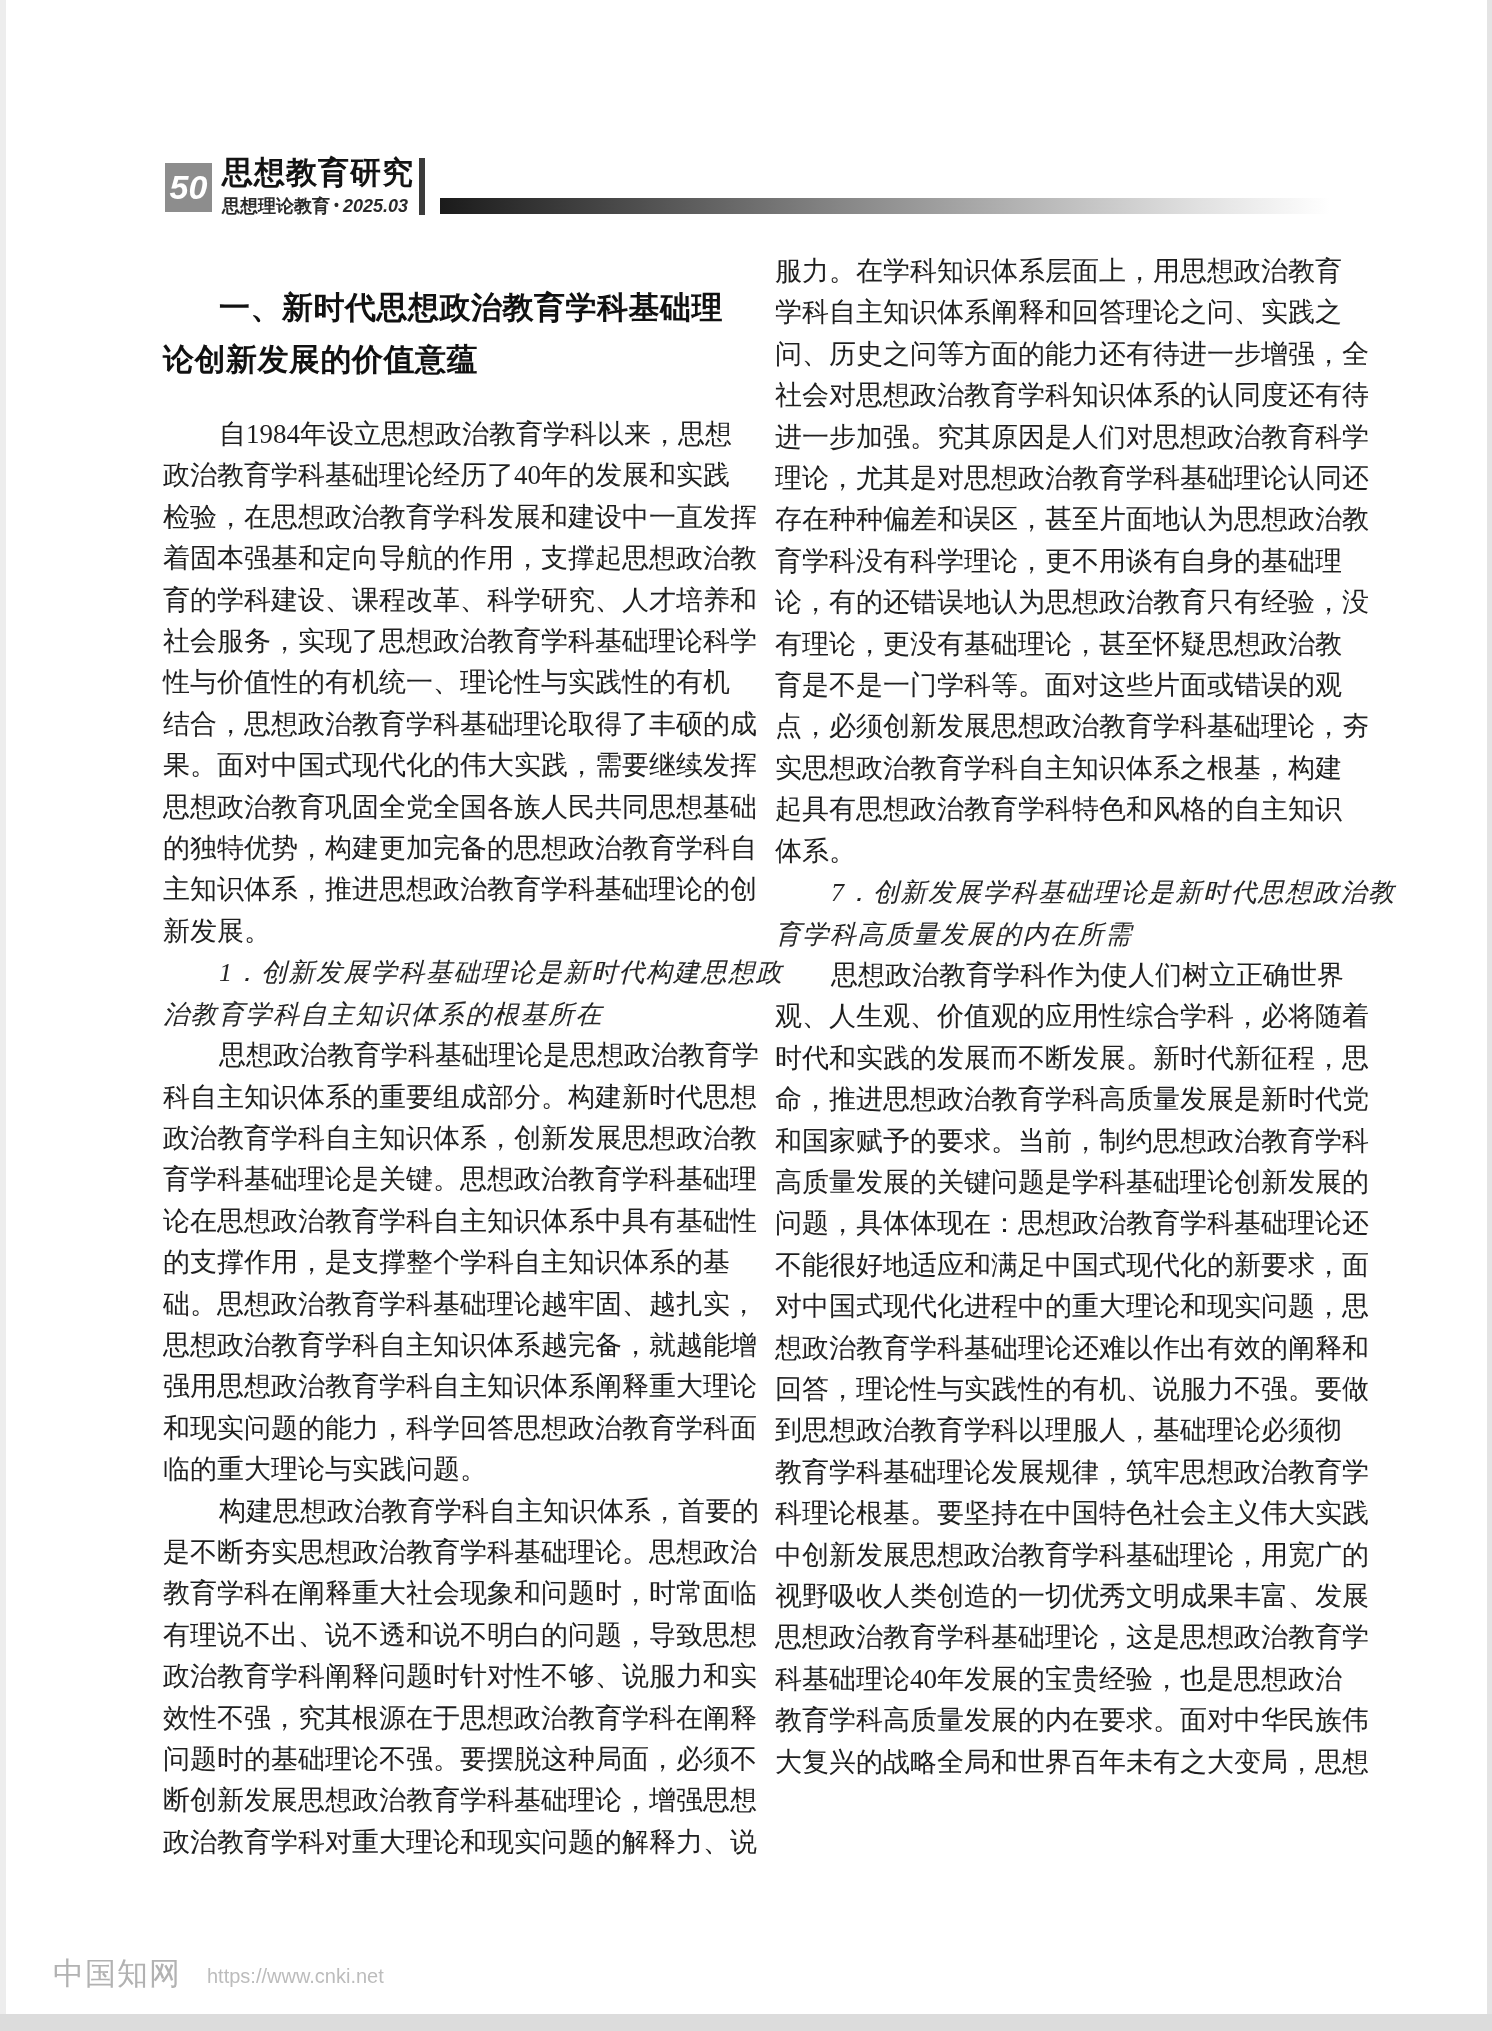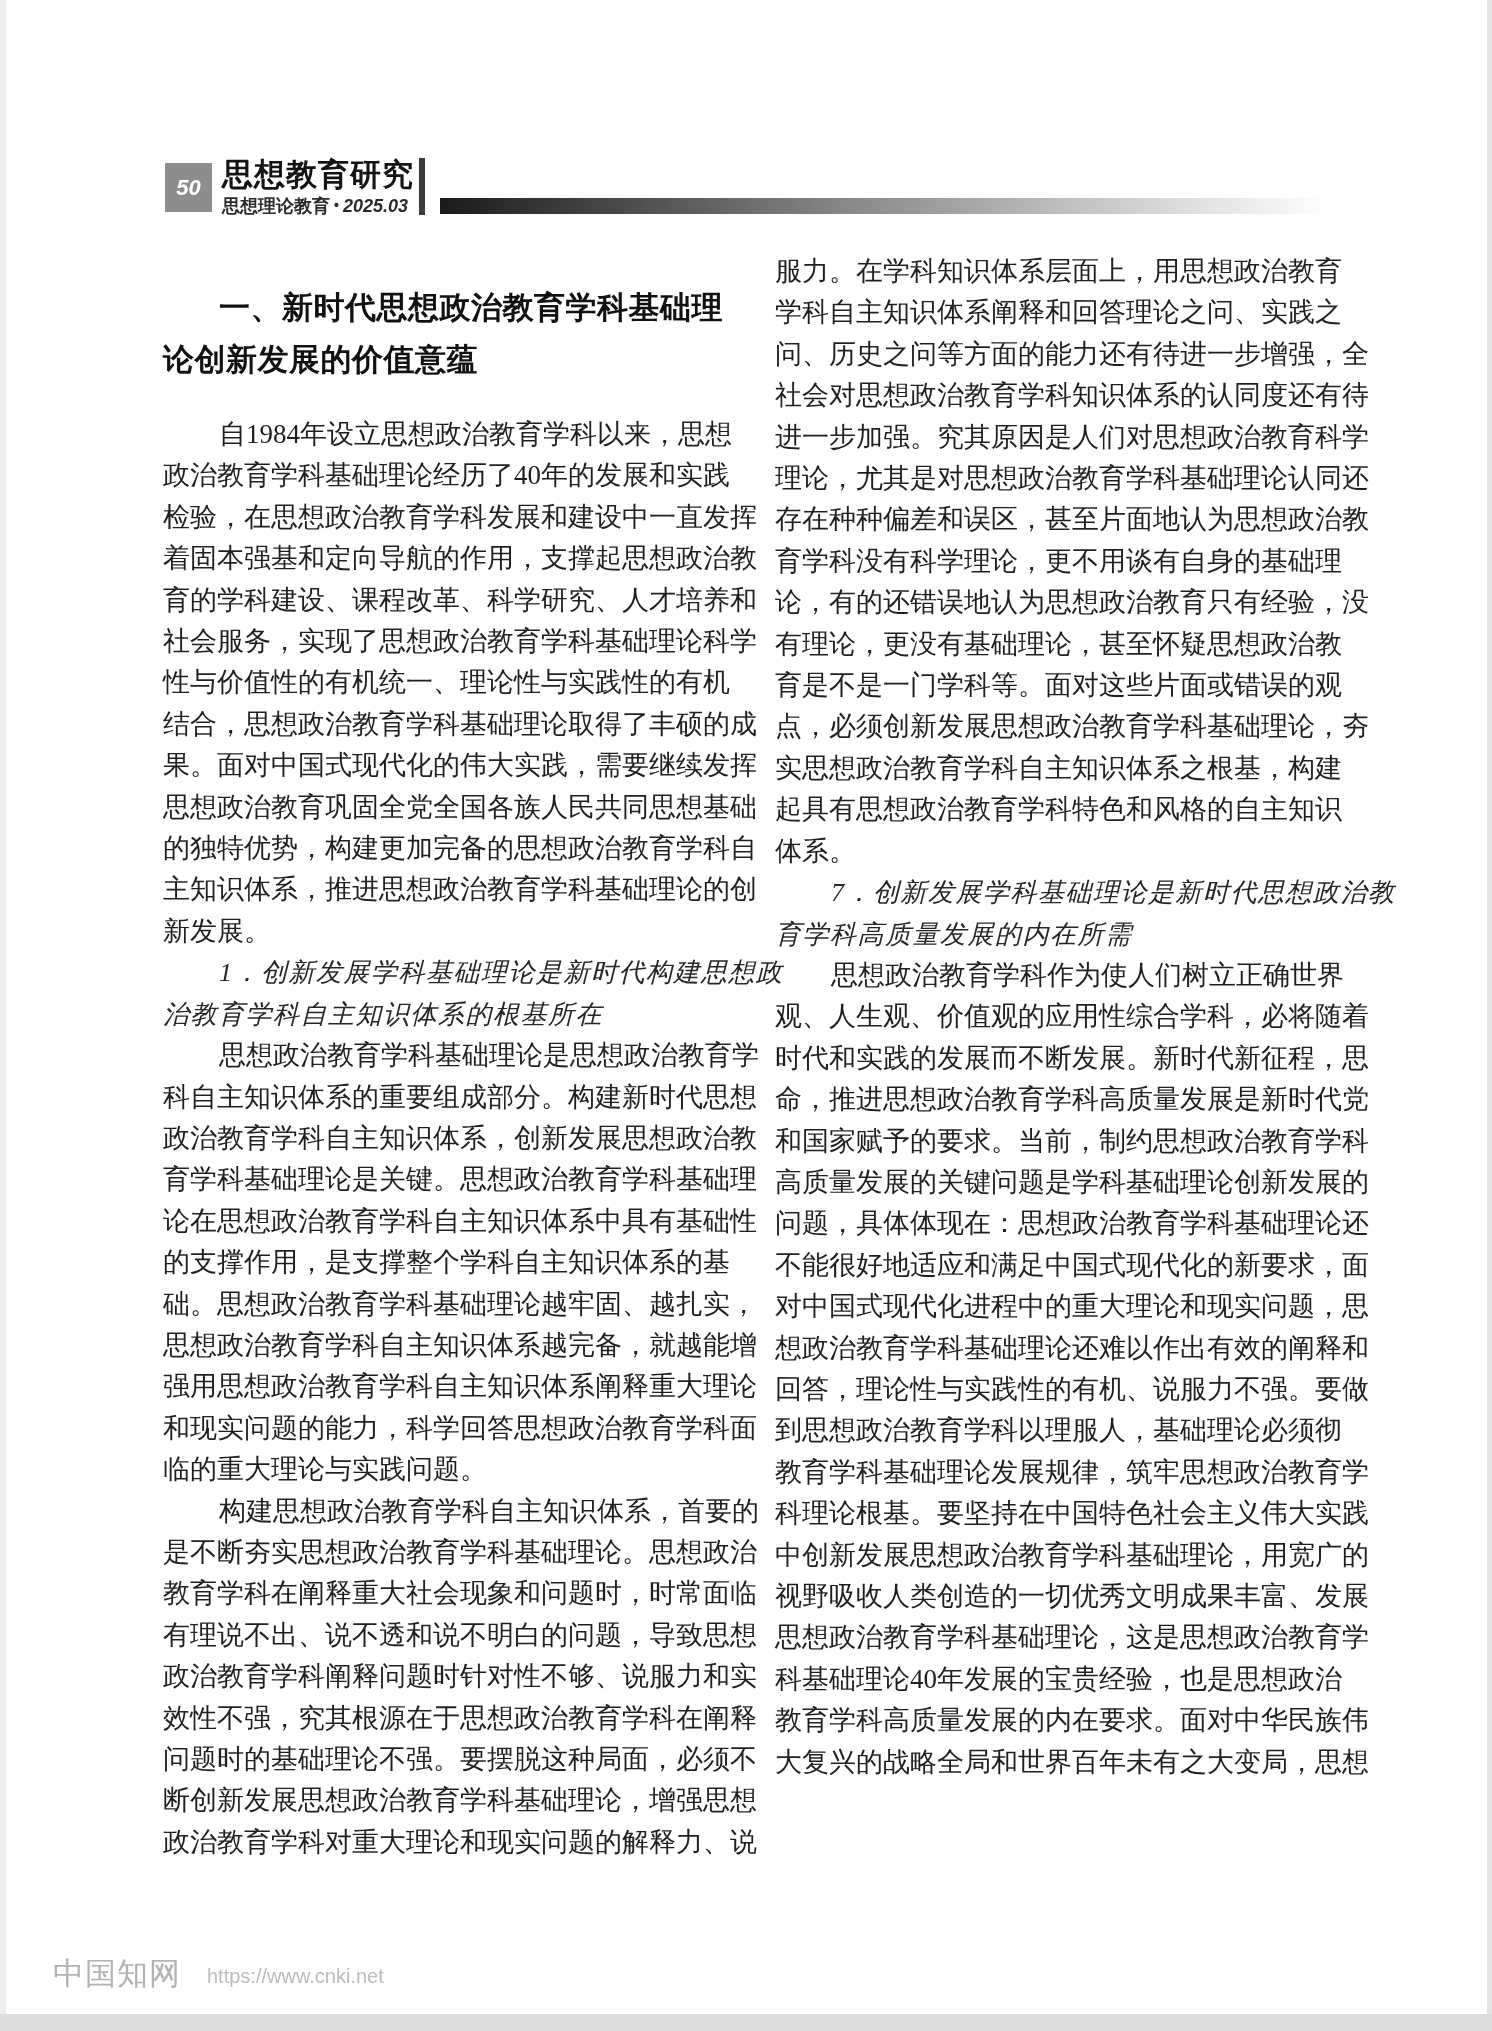--- a/index.html
+++ b/index.html
@@ -9,25 +9,25 @@
   }
   
   .edge-left{position:absolute;left:0;top:0;width:6px;height:2031px;background:#ededed;}
   .edge-right{position:absolute;left:1487px;top:0;width:5px;height:2031px;background:#e4e4e4;}
   .bottom-strip{position:absolute;left:0;top:2014px;width:1492px;height:17px;background:#dcdcdc;}
 
   
   .page-badge{
     position:absolute;left:165px;top:163px;width:47px;height:49px;background:#8d8d8d;
     color:#ffffff;font-family:"Liberation Sans","DejaVu Sans",sans-serif;
-    font-weight:bold;font-style:italic;font-size:22px;line-height:49px;text-align:center;
+    font-weight:bold;font-style:italic;font-size:34px;line-height:49px;text-align:center;
   }
   .journal-title{
     position:absolute;left:222px;top:156px;
-    font-family:Liberation Sans, sans-serif;
+    font-family:Liberation Mono, monospace;
     font-weight:bold;font-size:31px;line-height:38px;color:#141414;letter-spacing:1px;white-space:nowrap;
   }
   .journal-subtitle{
     position:absolute;left:222px;top:194px;
     font-family:"Liberation Sans","DejaVu Sans",sans-serif;
     font-weight:bold;font-size:18px;line-height:22px;color:#2a2a2a;white-space:nowrap;
   }
   .journal-subtitle .dot{font-size:14px;vertical-align:2px;padding:0 4px;}
   .journal-subtitle .issue{font-style:italic;}
   .v-bar{position:absolute;left:419px;top:158px;width:6px;height:57px;background:#3b3b3b;}

